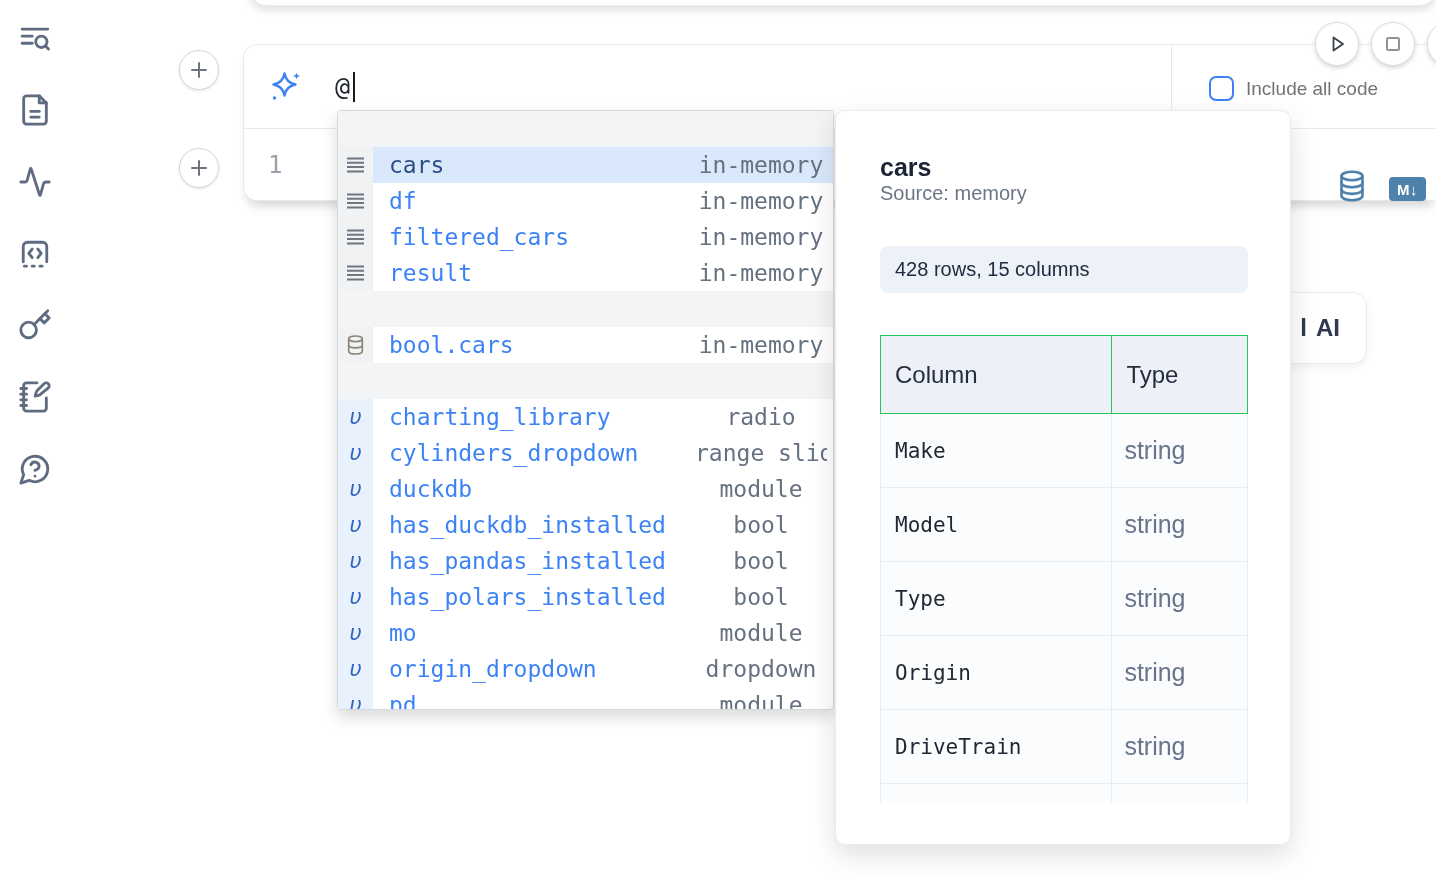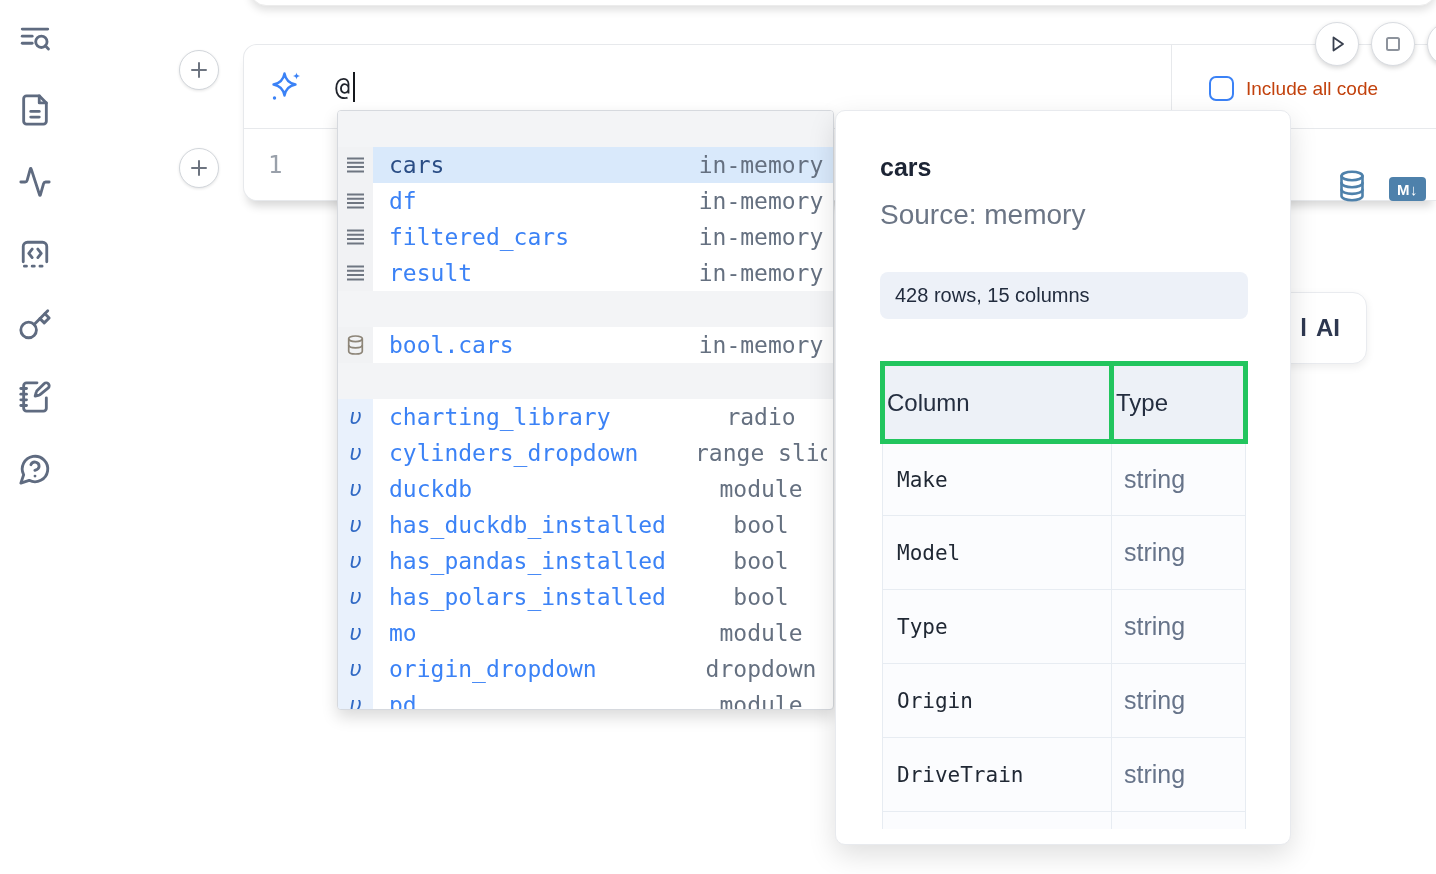--- a/index.html
+++ b/index.html
@@ -30,21 +30,21 @@
           box-shadow:0 9px 10px -4px rgba(0,0,0,.16); z-index:2; }
   .prompt-row { position:absolute; left:0; top:0; width:100%; height:84px;
                 border-bottom:1px solid #e7e9ec; display:flex; align-items:center; }
   .sparkle { margin-left:26px; width:33px; height:33px; flex:none; }
   .prompt-text { margin-left:32px; font-family:"DejaVu Sans Mono", monospace;
                  font-size:25px; color:#20242c; display:flex; align-items:center; }
   .caret { width:2px; height:30px; background:#15181d; margin-left:3px; }
   .prompt-divider { position:absolute; left:927px; top:0; width:1px; height:84px; background:#e7e9ec; }
   .include-row { position:absolute; left:965px; top:31px; display:flex; align-items:center; }
   .checkbox { width:25px; height:25px; border:2.5px solid #3b82f6; border-radius:7px; background:#fff; flex:none; }
-  .include-label { margin-left:12px; font-size:19px; color:#c2410c; }
+  .include-label { margin-left:12px; font-size:19px; color:#737373; }
   .line-number { position:absolute; left:24px; top:106px; font-family:"DejaVu Sans Mono", monospace;
                  font-size:24px; color:#99a0aa; }
   .db-big { position:absolute; left:1094px; top:125px; width:28px; height:32px; }
   .db-big svg { width:100%; height:100%; stroke:#4e81ab; fill:none; stroke-width:2.6; stroke-linecap:round; }
   .md-badge { position:absolute; left:1145px; top:132px; width:37px; height:24px; background:#4e81ab;
               border-radius:4px; color:#fff; font-weight:bold; font-size:15px;
               display:flex; align-items:center; justify-content:center; letter-spacing:0.5px; }
 
   
   .run-circle { width:44px; height:44px; border-radius:50%; background:#fff; border:1px solid #d9dce1;
@@ -71,27 +71,27 @@
              white-space:nowrap; overflow:hidden; }
   .rows-icon svg { width:19px; height:16px; stroke:#6f7681; stroke-width:2; }
   .db-small svg { width:17px; height:20px; stroke:#8d8578; fill:none; stroke-width:1.7; }
   .var-glyph { font-family:"DejaVu Sans", sans-serif; font-style:italic; font-size:21px; color:#3069c4; }
 
   
   .popup { left:835px; top:110px; width:456px; height:735px; background:#fff;
            border:1px solid #e8eaee; border-radius:10px; box-shadow:0 10px 28px rgba(0,0,0,.13);
            z-index:20; padding-left:44px; overflow:hidden; }
   .popup-title { margin-top:42px; font-size:25px; font-weight:bold; color:#1c2434; }
-  .popup-source { margin-top:17px; font-size:28px; color:#6b7585; }
+  .popup-source { font-size:20px; color:#6b7585; }
   .popup-stats { margin-top:41px; width:368px; height:47px; background:#edf1f8; border-radius:8px;
                  line-height:47px; padding-left:15px; font-size:20px; color:#222c3e; }
   .ptable-wrap { margin-top:42px; width:368px; height:468px; overflow:hidden; }
   table.ptable { border-collapse:collapse; width:368px; }
-  .ptable th { height:78px; background:#edf1f7; border:5px solid #22c55e; text-align:left;
-               padding-left:2px; font-weight:400; font-size:24px; color:#242e40; }
+  .ptable th { height:78px; background:#edf1f7; border:1px solid #22c55e; text-align:left;
+               padding-left:14px; font-weight:400; font-size:24px; color:#242e40; }
   .ptable td { height:74px; background:#fbfcfe; border:1px solid #e7ecf2; padding-left:14px; }
   .ptable td.c-name { font-family:"DejaVu Sans Mono", monospace; font-size:21px; color:#202834; width:232px; }
   .ptable td.c-type { font-size:25px; color:#67748a; width:136px; padding-left:12px; }
 
   
   .ai-btn { left:1120px; top:292px; width:247px; height:72px; background:#fff; border:1px solid #e9ebef;
             border-radius:14px; box-shadow:0 3px 8px rgba(0,0,0,.07); z-index:4;
             display:flex; align-items:center; justify-content:flex-end; padding-right:26px;
             font-size:24px; font-weight:bold; color:#2e3850; }
   .ai-btn .clip { margin-right:9px; }

